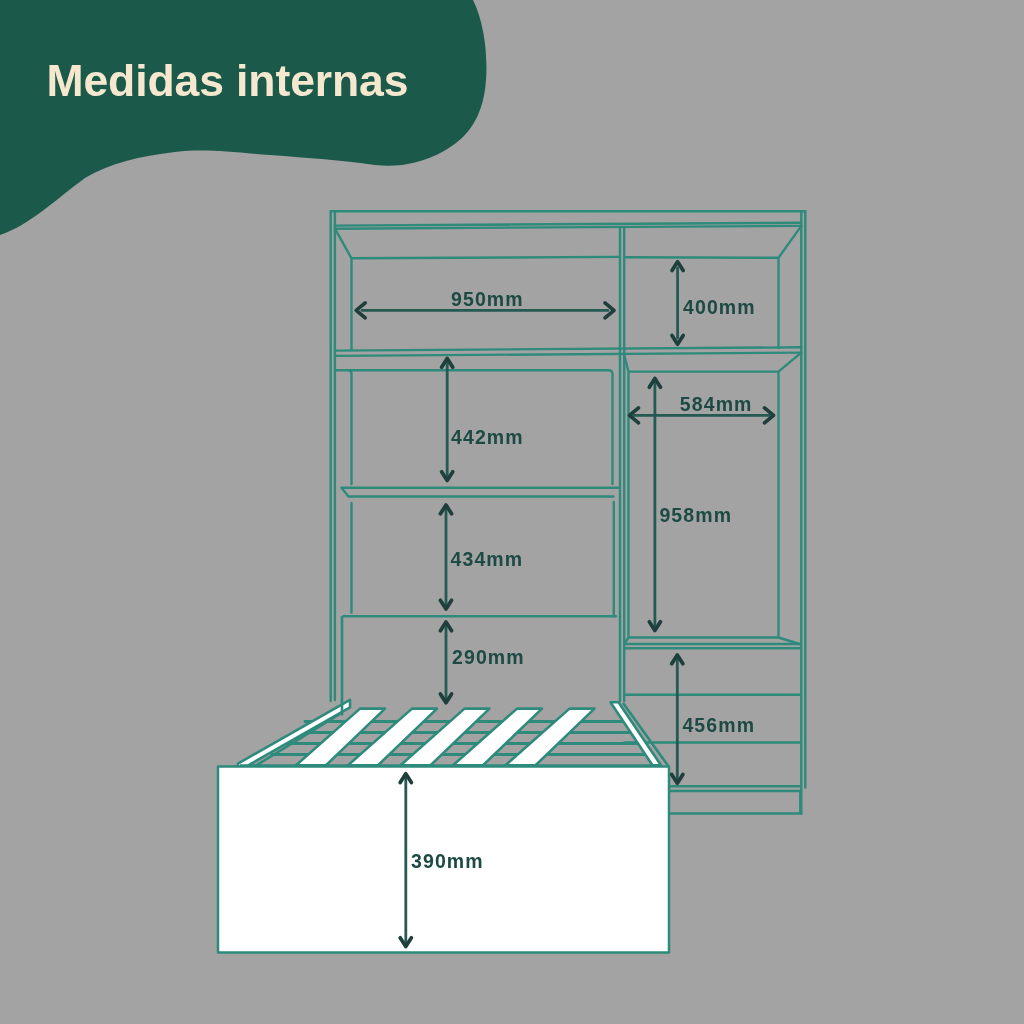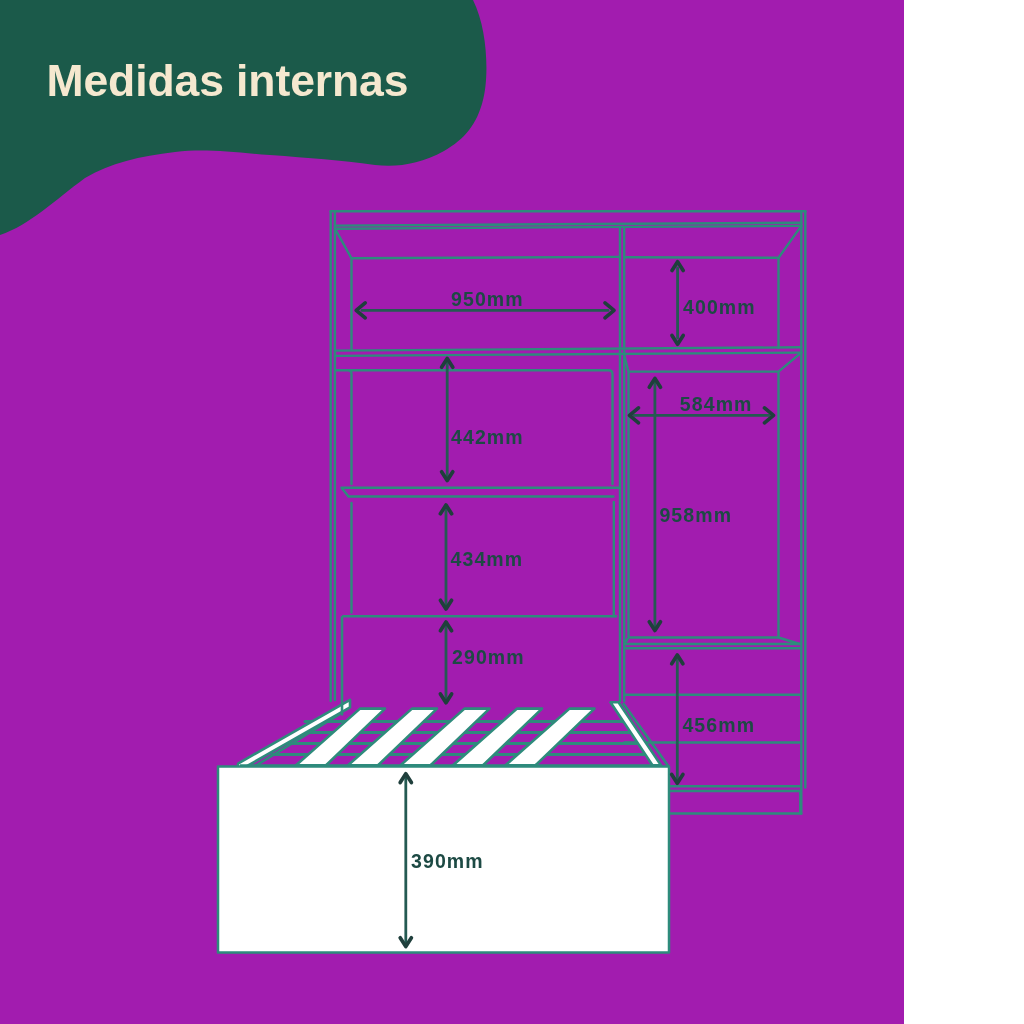--- a/index.html
+++ b/index.html
@@ -1,16 +1,16 @@
 <!DOCTYPE html>
 <html><head>
 <meta charset="utf-8">
 <style>
   html,body{margin:0;padding:0;background:#ffffff;}
-  .page{width:904px;height:1024px;position:relative;overflow:hidden;background:#a21caf;}
+  .page{width:1024px;height:1024px;position:relative;overflow:hidden;background:#a3a3a3;}
   svg text{font-family:"Liberation Sans",sans-serif;}
   .dim{font-weight:bold;font-size:19.5px;fill:#1d4a44;letter-spacing:1.1px;}
 </style>
 </head>
 <body>
 <div class="page">
 <svg width="1024" height="1024" viewBox="0 0 1024 1024" xmlns="http://www.w3.org/2000/svg">
 
 <path d="M0,235 C30,225 55,200 85,178 C110,163 140,156 175,152 C205,148.5 230,152 270,155 C310,158 340,160 375,165 C398,167.5 420,164 444,151 C465,139 477,124 483,100 C489,77 488,30 473,0 L0,0 Z" fill="#1b5a4a"></path>
 

